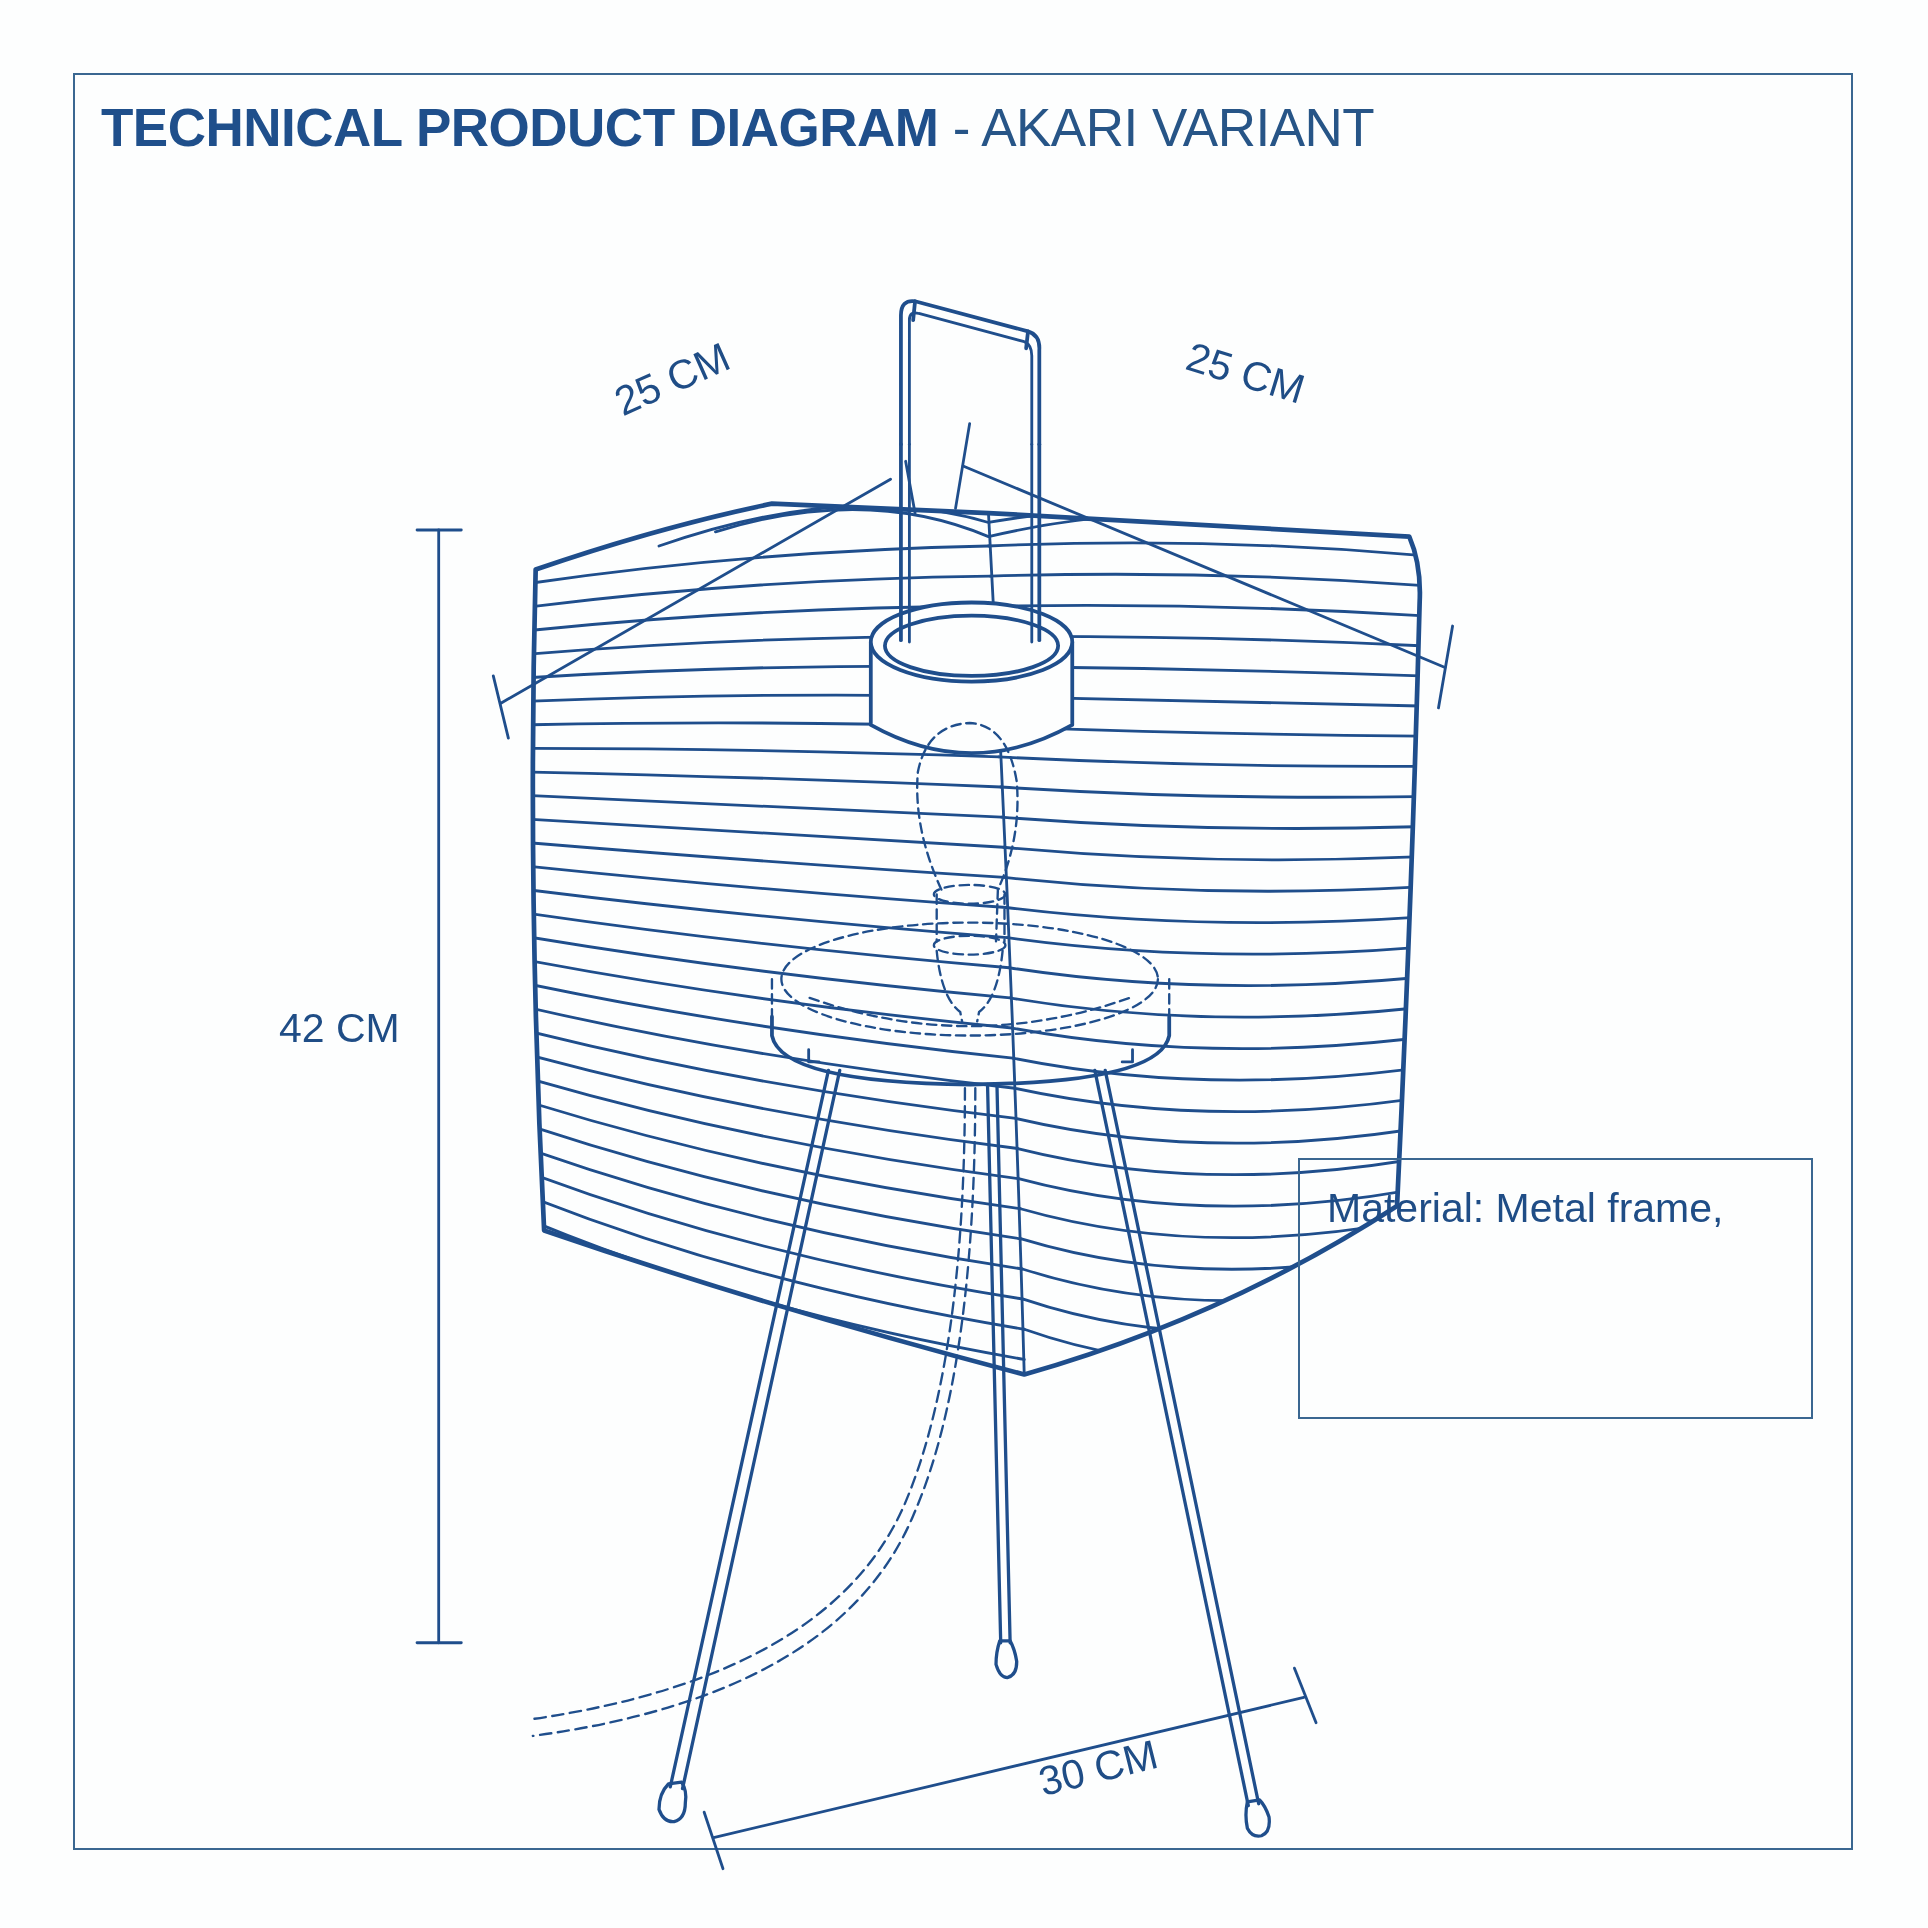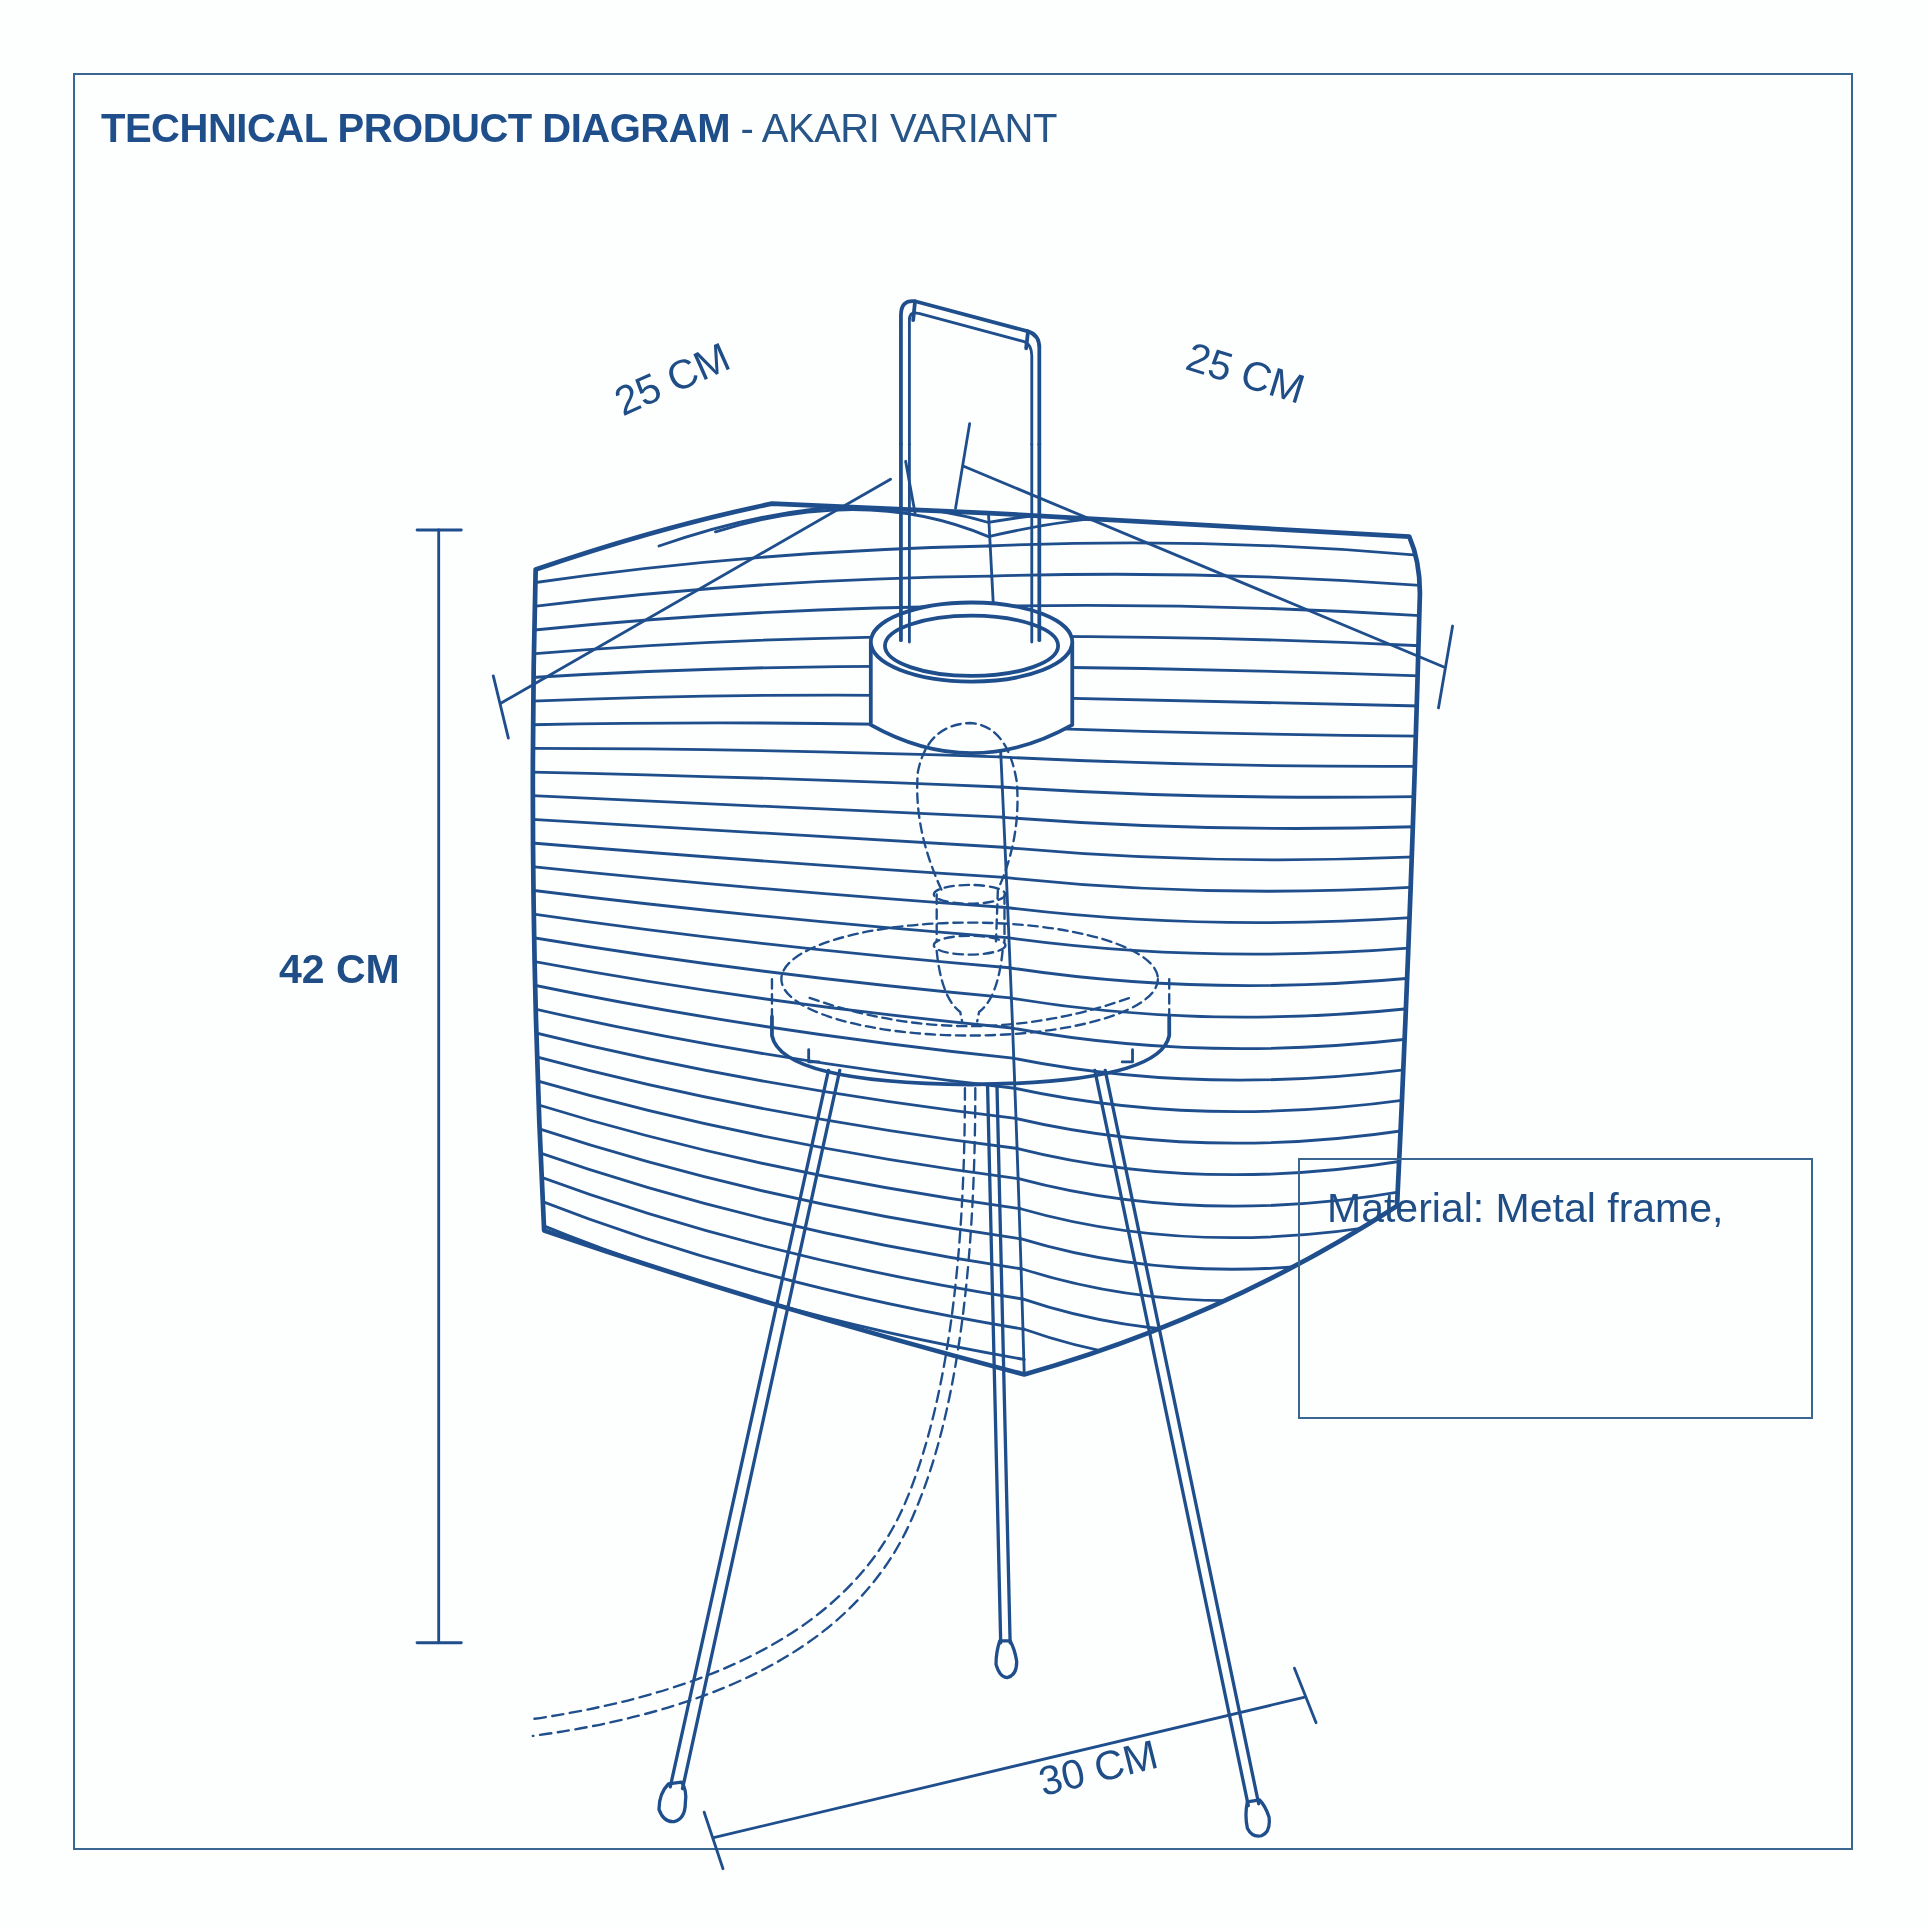--- a/index.html
+++ b/index.html
@@ -1,20 +1,20 @@
 <!DOCTYPE html>
 <html style="font-size:15px"><head>
 <meta charset="utf-8">
 <style>
   html, body { margin: 0; padding: 0; background: #fdfefe; }
   body { width: 1928px; height: 1928px; position: relative; overflow: hidden;
          font-family: "Liberation Sans", sans-serif; color: #1f4d86; }
   .frame { position: absolute; left: 73px; top: 73px; width: 1780px; height: 1777px;
            border: 2.8px solid #3a6791; box-sizing: border-box; }
-  .title { position: absolute; left: 101px; top: 100px; font-size: 40px; line-height: 56px;
+  .title { position: absolute; left: 101px; top: 100px; font-size: 53px; line-height: 56px;
            white-space: nowrap; color: #1f4f8b; letter-spacing: -0.5px; }
   .title .strong { font-weight: bold; }
   .title .light { font-weight: normal; color: #275587; }
   svg.drawing { position: absolute; left: 0; top: 0; }
   .info-box { position: absolute; left: 1298px; top: 1158px; width: 515px; height: 261px;
               border: 2.8px solid #3a6791; box-sizing: border-box; padding: 21px 12px 0 27px; }
   .info-line { font-size: 41px; line-height: 55px; color: #1f4d86; white-space: nowrap; }
   .dim-label { position: absolute; font-size: 41px; color: #1f4d86; white-space: nowrap;
                transform-origin: center center; }
 </style>
@@ -179,19 +179,19 @@
 
     <g stroke-width="2.5" stroke-dasharray="12 7">
       <path d="M 1025 1156 Q 1025 1450 960 1600 Q 880 1780 566 1826"></path>
       <path d="M 1036 1156 Q 1036 1460 970 1610 Q 890 1800 566 1844"></path>
     </g>
   </g>
 </svg>
 
 <div class="dim-label" style="left:612px; top:356px; transform: rotate(-24deg);">25 CM</div>
 <div class="dim-label" style="left:1185px; top:350px; transform: rotate(17deg);">25 CM</div>
-<div class="dim-label" style="left:279px; top:946px;font-weight:bold;">42 CM</div>
+<div class="dim-label" style="left:279px; top:1005px;">42 CM</div>
 <div class="dim-label" style="left:1038px; top:1745px; transform: rotate(-14deg);">30 CM</div>
 
 <div class="info-box">
   <div class="info-line">Material: Metal frame,</div>
 </div>
 
 
 </body></html>

